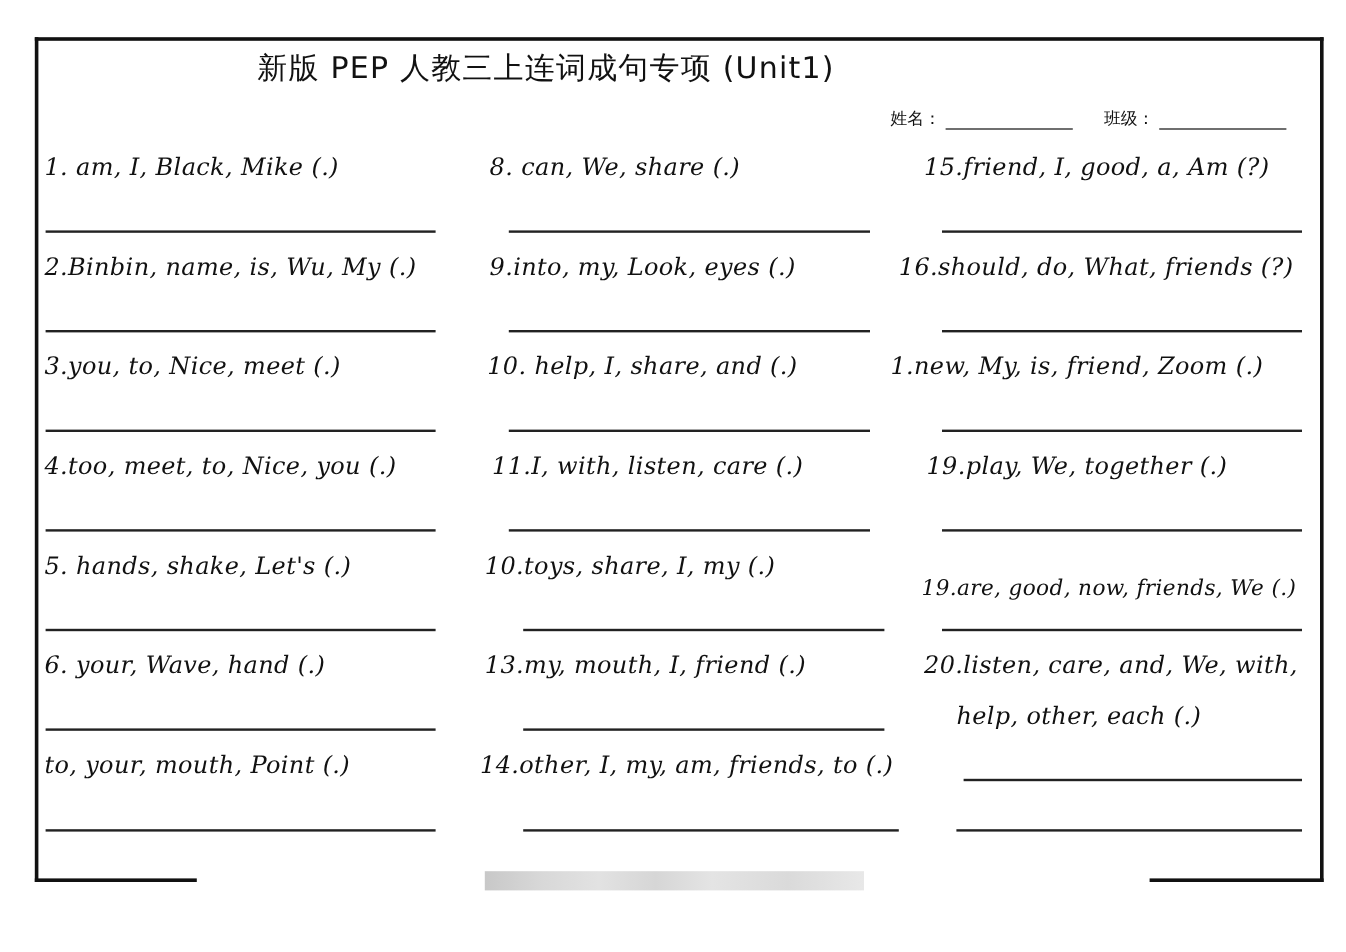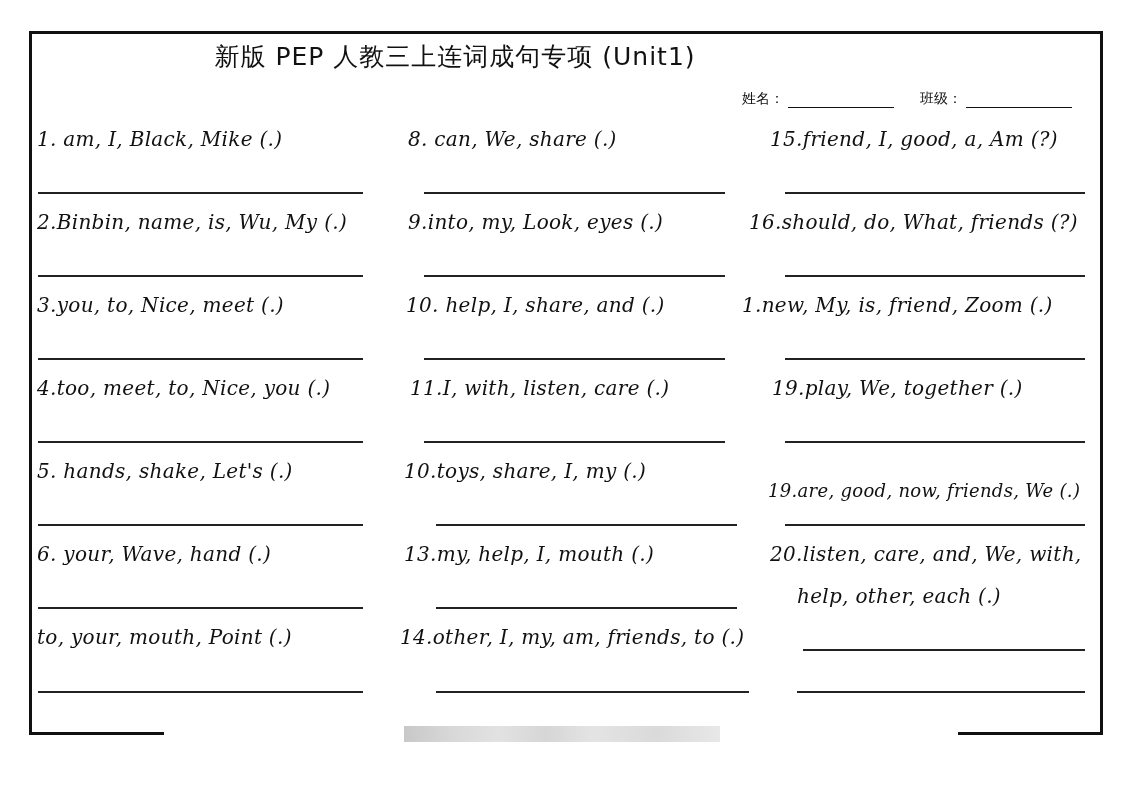--- a/index.html
+++ b/index.html
@@ -59,21 +59,21 @@
 <div class="q" style="left:408px; top:127px;"><span>8.</span><span> can, We, share (.)</span></div>
 <div class="line" style="left:424px; top:192px; width:301px;"></div>
 <div class="q" style="left:408px; top:210px;"><span>9.</span><span>into, my, Look, eyes (.)</span></div>
 <div class="line" style="left:424px; top:275px; width:301px;"></div>
 <div class="q" style="left:406px; top:293px;"><span>10.</span><span> help, I, share, and (.)</span></div>
 <div class="line" style="left:424px; top:358px; width:301px;"></div>
 <div class="q" style="left:410px; top:376px;"><span>11.</span><span>I, with, listen, care (.)</span></div>
 <div class="line" style="left:424px; top:441px; width:301px;"></div>
 <div class="q" style="left:404px; top:459px;"><span>10.</span><span>toys, share, I, my (.)</span></div>
 <div class="line" style="left:436px; top:524px; width:301px;"></div>
-<div class="q" style="left:404px; top:542px;"><span>13.</span><span>my, help, I, mouth (.)</span></div>
+<div class="q" style="left:404px; top:542px;"><span>13.</span><span>my, mouth, I, friend (.)</span></div>
 <div class="line" style="left:436px; top:607px; width:301px;"></div>
 <div class="q" style="left:400px; top:625px;"><span>14.</span><span>other, I, my, am, friends, to (.)</span></div>
 <div class="line" style="left:436px; top:691px; width:313px;"></div>
 
 <div class="q" style="left:770px; top:127px;"><span>15.</span><span>friend, I, good, a, Am (?)</span></div>
 <div class="line" style="left:785px; top:192px; width:300px;"></div>
 <div class="q" style="left:749px; top:210px;"><span>16.</span><span>should, do, What, friends (?)</span></div>
 <div class="line" style="left:785px; top:275px; width:300px;"></div>
 <div class="q" style="left:742px; top:293px;"><span>1.</span><span>new, My, is, friend, Zoom (.)</span></div>
 <div class="line" style="left:785px; top:358px; width:300px;"></div>

